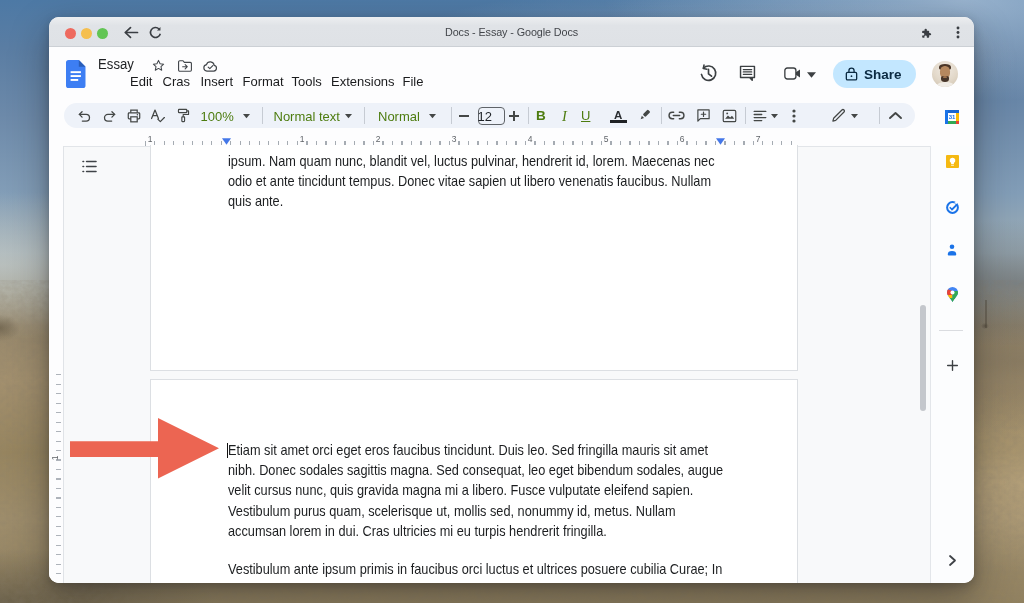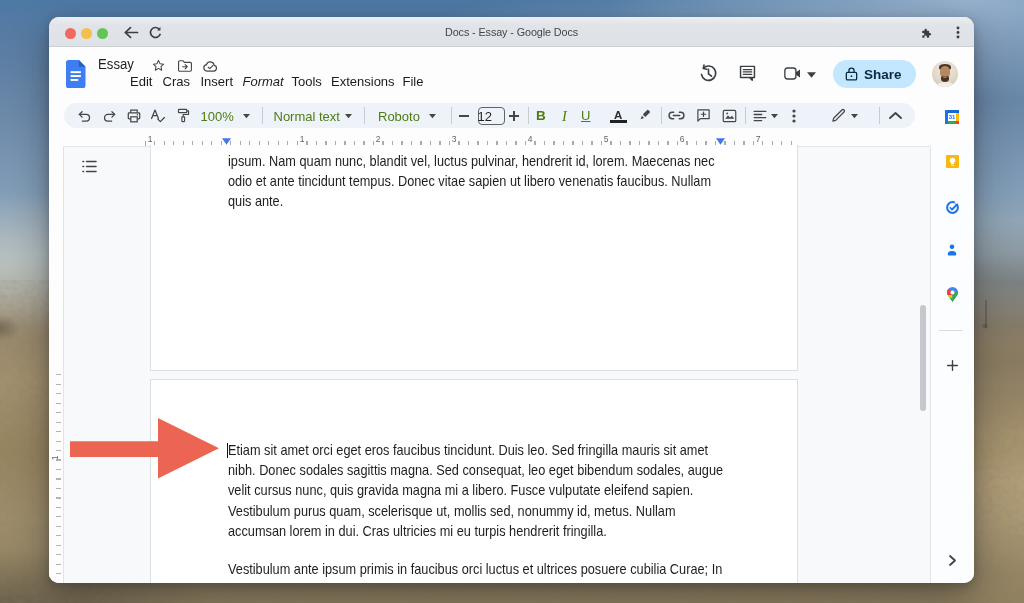--- a/index.html
+++ b/index.html
@@ -104,21 +104,21 @@
 
     <svg class="abs" style="left:154px; top:43.5px;" width="15" height="11" viewBox="0 0 24 17" fill="none" stroke="#43474c" stroke-width="1.9">
       <path d="M6.2 15.8 a5.2 5.2 0 0 1-.6-10.3 6.3 6.3 0 0 1 12.3 1.2 4.6 4.6 0 0 1-.7 9.1 Z"></path>
       <path d="M8.3 9.4 l2.6 2.6 4.8-4.8" stroke-linecap="round" stroke-linejoin="round"></path>
     </svg>
 
     <div class="mi" style="left:34px;margin-top:30px;">File</div>
     <div class="mi" style="left:81px;">Edit</div>
     <div class="mi" style="left:113.5px;">Cras</div>
     <div class="mi" style="left:151.5px;">Insert</div>
-    <div class="mi" style="left:193.5px;font-style:italic;">Format</div>
+    <div class="mi" style="left:193.5px;">Format</div>
     <div class="mi" style="left:242.5px;">Tools</div>
     <div class="mi" style="left:282px;">Extensions</div>
     <div class="mi" style="left:353.5px;">File</div>
 
     <svg class="abs" style="left:650px; top:46.5px;" width="19" height="19" viewBox="0 0 24 24" fill="none" stroke="#3c4043" stroke-width="2.1">
       <path d="M5.6 5.2 A 9.1 9.1 0 1 1 3.1 13.2" stroke-linecap="round"></path>
       <path d="M6.3 1.4 L5.5 5.8 L10 6.6" stroke-width="2" stroke-linecap="round" stroke-linejoin="round"></path>
       <path d="M12 6.8 V12.4 l3.8 3" stroke-linecap="round"></path>
     </svg>
 
@@ -185,21 +185,21 @@
     <div class="tbtxt" style="left:151.5px; top:91.5px;">100%</div>
     <svg class="abs" style="left:193.5px; top:97px;" width="7" height="4.2" viewBox="0 0 10 6">
         <path d="M0 0 H10 L5 6 Z" fill="#444746"></path>
       </svg>
     <div class="sep" style="left:213px;"></div>
     <div class="tbtxt" style="left:224.5px; top:91.5px;">Normal text</div>
     <svg class="abs" style="left:296.0px; top:97px;" width="7" height="4.2" viewBox="0 0 10 6">
         <path d="M0 0 H10 L5 6 Z" fill="#444746"></path>
       </svg>
     <div class="sep" style="left:315px;"></div>
-    <div class="tbtxt" style="left:329px; top:91.5px;">Roboto</div>
+    <div class="tbtxt" style="left:329px; top:91.5px;">Normal</div>
     <svg class="abs" style="left:380.0px; top:97px;" width="7" height="4.2" viewBox="0 0 10 6">
         <path d="M0 0 H10 L5 6 Z" fill="#444746"></path>
       </svg>
     <div class="sep" style="left:401.5px;"></div>
     <div class="abs" style="left:410px; top:97.5px; width:10px; height:2px; background:#444746;"></div>
     <div class="abs" style="left:428.5px; top:89.5px; width:27px; height:18px; border:1.2px solid #5f6368; border-radius:4px;"></div>
     <div class="abs" style="left:428.5px; top:91.5px; width:27px; text-align:left; font-size:13px; color:#1f2328;">12</div>
     <svg class="abs" style="left:460px; top:93.5px;" width="10" height="10" viewBox="0 0 10 10">
         <path d="M4 0 h2 v4 h4 v2 h-4 v4 h-2 v-4 h-4 v-2 h4 z" fill="#444746"></path>
       </svg>

